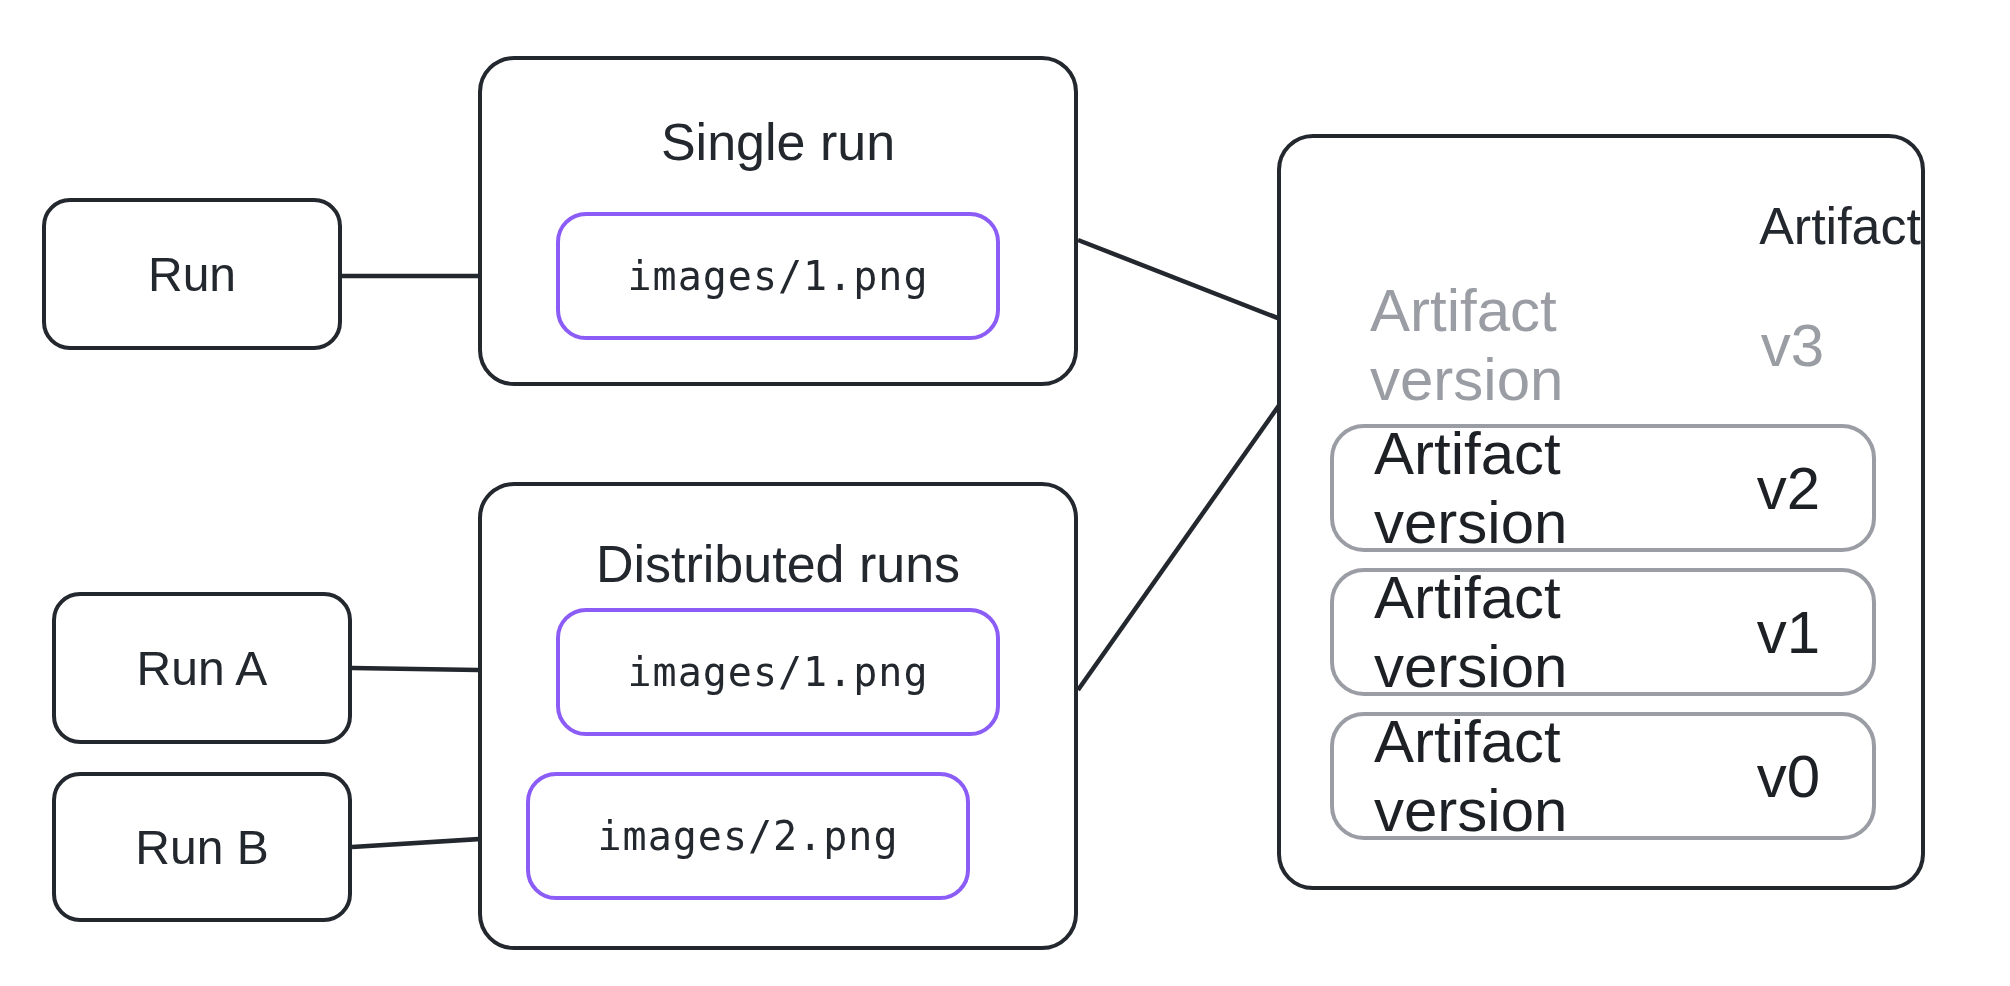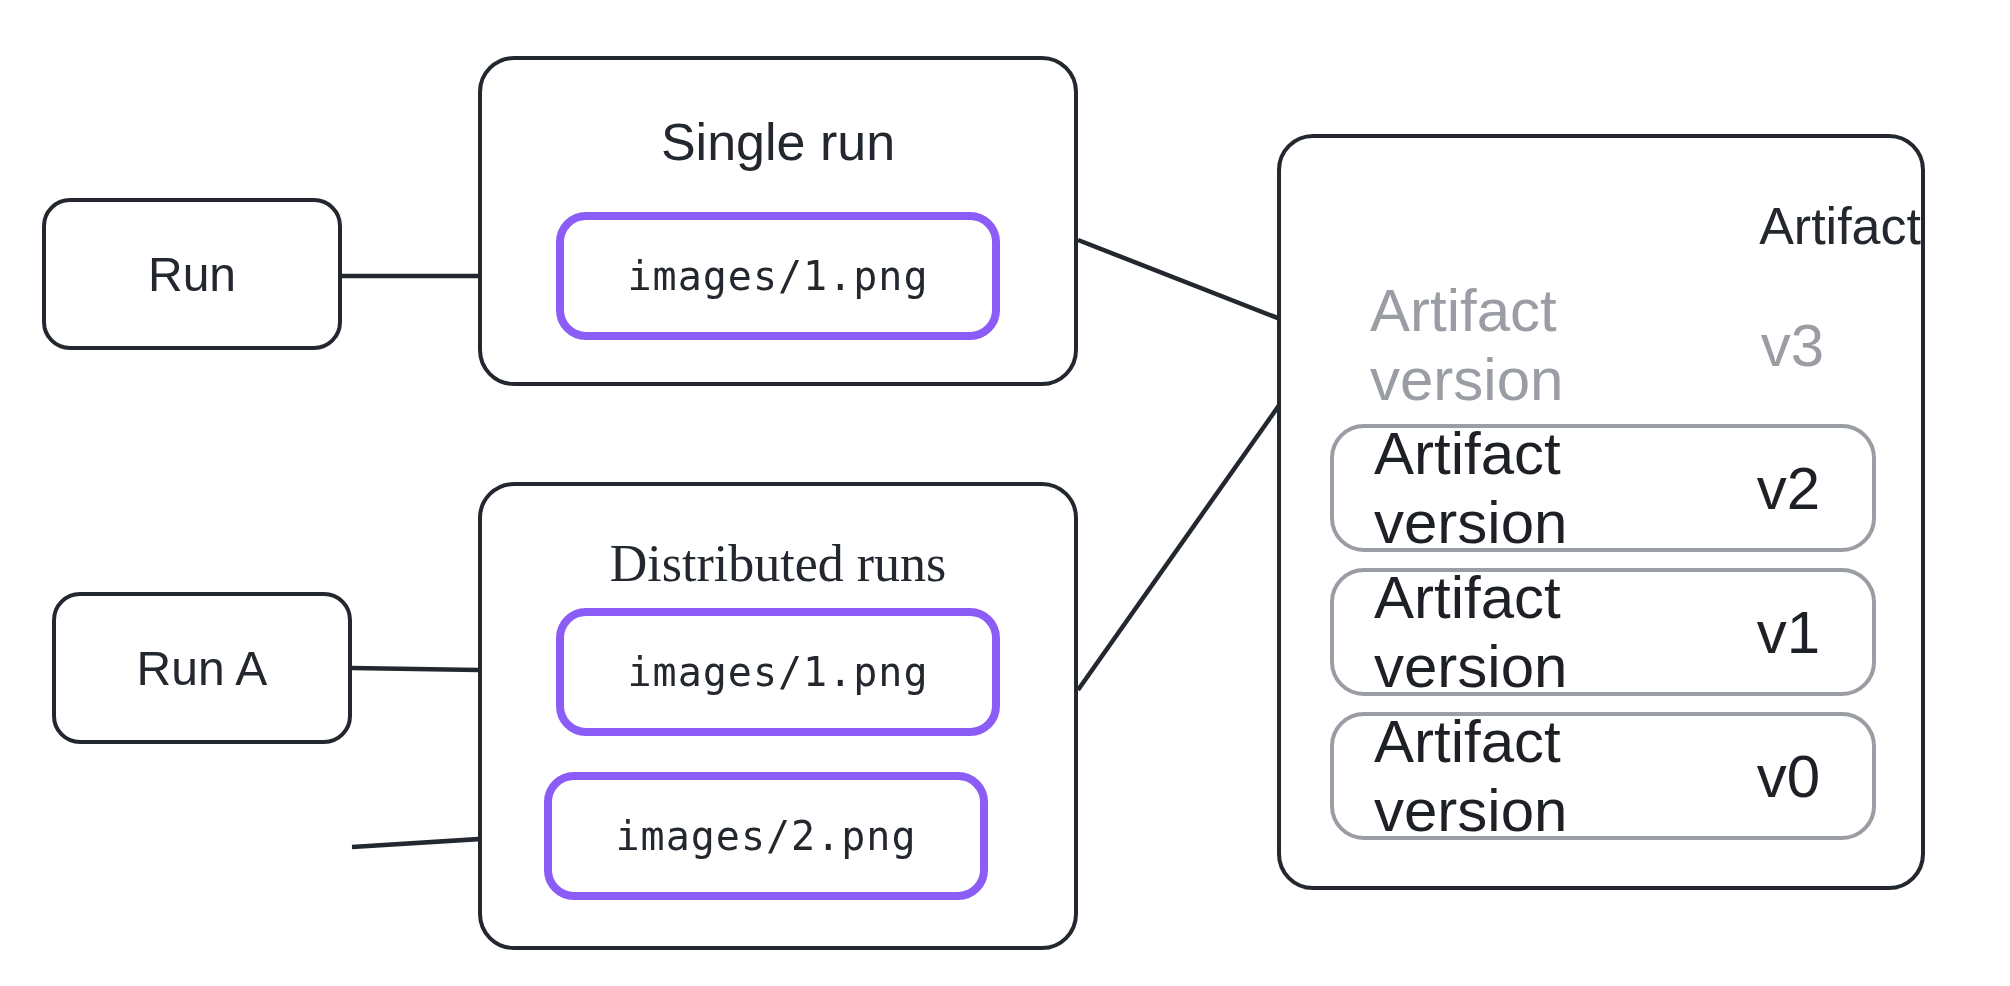--- a/index.html
+++ b/index.html
@@ -35,21 +35,21 @@
   }
   .group-title {
     position: absolute;
     left: 0; right: 0;
     text-align: center;
     font-size: 52px;
     color: #23272e;
   }
   
   .file-box {
-    border: 8px solid #8b5cf6;
+    border: 4px solid #8b5cf6;
     border-radius: 30px;
     font-family: "DejaVu Sans Mono", monospace;
     font-size: 40px;
     letter-spacing: 1px;
   }
   
   .version-box {
     border: 4px solid #9a9da3;
     border-radius: 34px;
     font-size: 60px;
@@ -95,35 +95,38 @@
   </svg>
 
   <div class="node run-box" style="left:52px; top:592px; width:300px; height:152px;">
     <span>Run A</span>
   </div>
 
   <div class="node run-box" style="left:42px; top:198px; width:300px; height:152px;">
     <span>Run</span>
   </div>
 
+  <div class="node run-box" style="left:52px; top:772px; width:300px; height:150px;">
+    <span>Run B</span>
+  </div>
 
   <div class="node group" style="left:478px; top:56px; width:600px; height:330px;">
     <div class="group-title" style="top:52px;">Single run</div>
   </div>
   <div class="node file-box" style="left:556px; top:212px; width:444px; height:128px;">
     <span>images/1.png</span>
   </div>
 
   <div class="node group" style="left:478px; top:482px; width:600px; height:468px;">
-    <div class="group-title" style="top:48px;font-family:Liberation Serif, serif;">Distributed runs</div>
+    <div class="group-title" style="top:48px;">Distributed runs</div>
   </div>
   <div class="node file-box" style="left:556px; top:608px; width:444px; height:128px;">
     <span>images/1.png</span>
   </div>
-  <div class="node file-box" style="left:544px; top:772px; width:444px; height:128px;">
+  <div class="node file-box" style="left:526px; top:772px; width:444px; height:128px;">
     <span>images/2.png</span>
   </div>
 
   <div class="node group" style="left:1277px; top:134px; width:648px; height:756px;">
     <div class="group-title" style="top:58px;text-align:right;">Artifact</div>
   </div>
 
   <div class="node version-box pending" style="left:1330px; top:280px; width:546px; height:130px;">
     <span>Artifact version</span>
     <span>v3</span>

